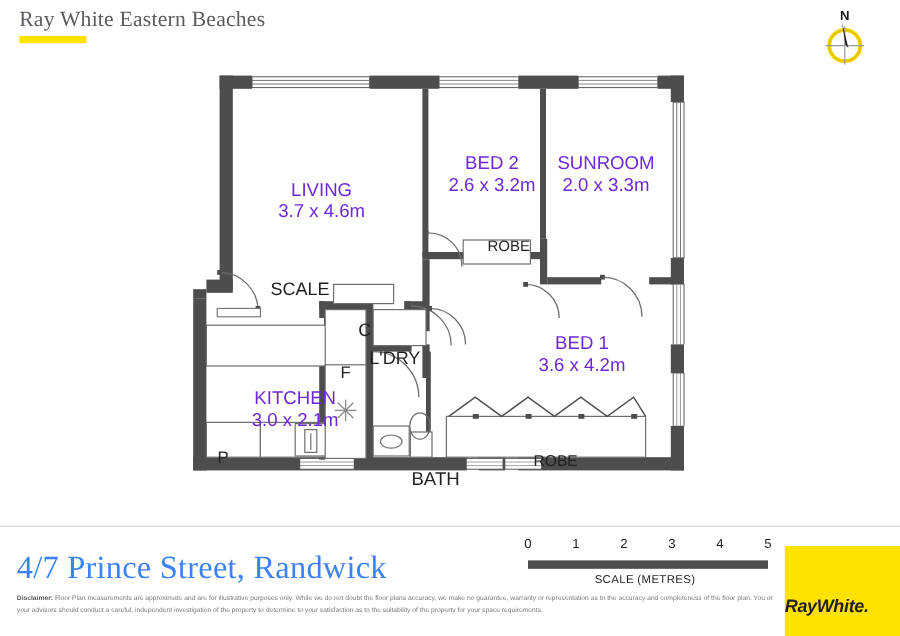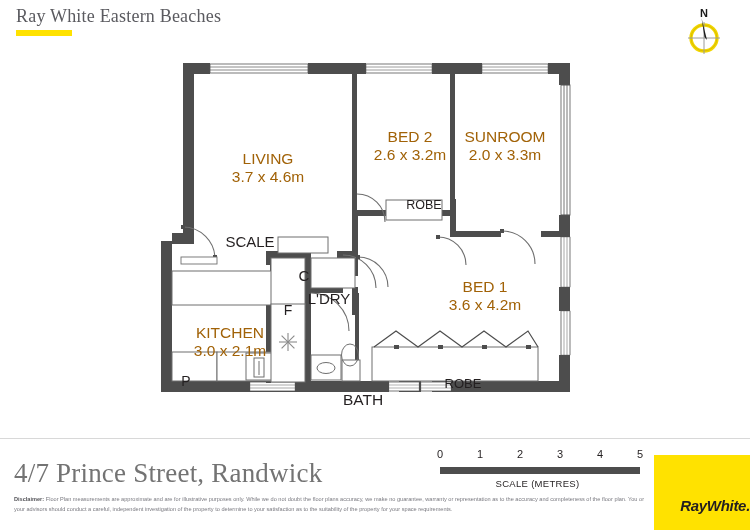--- a/index.html
+++ b/index.html
@@ -50,21 +50,21 @@
     position: absolute;
     left: 150px;
     top: 55px;
     width: 430px;
     height: 365px;
   }
 
   
   .room-label {
     position: absolute;
-    color: #a16207;
+    color: #6d28d9;
     text-align: center;
     font-family: "Liberation Sans", sans-serif;
     line-height: 1.18;
     white-space: nowrap;
     pointer-events: none;
   }
   .room-label .rl-name { font-size: 15.5px; display: block; }
   .room-label .rl-dim  { font-size: 15.5px; display: block; }
 
   .tag-label {
@@ -76,21 +76,21 @@
     white-space: nowrap;
   }
 
   
   #property-address {
     position: absolute;
     left: 14px;
     top: 458px;
     font-family: "Liberation Serif", serif;
     font-size: 27px;
-    color: #737373;
+    color: #3b82f6;
     letter-spacing: 0.2px;
     white-space: nowrap;
   }
   #footer-rule {
     position: absolute;
     left: 0px;
     top: 438px;
     width: 750px;
     height: 1px;
     background: #d8d8d8;
@@ -152,21 +152,21 @@
     top: 455px;
     width: 96px;
     height: 75px;
     background: #ffe200;
   }
   #raywhite-logo-text {
     position: absolute;
     left: 0;
     right: 0;
     bottom: 16px;
-    text-align: right;
+    text-align: left;
     font-family: "Liberation Sans", sans-serif;
     font-weight: bold;
     font-style: italic;
     font-size: 15px;
     color: #231f20;
     letter-spacing: -0.3px;
   }
 </style>
 </head>
 <body>
@@ -381,21 +381,21 @@
 <div class="room-label" style="left:430px; top:128px; width:150px;">
   <span class="rl-name">SUNROOM</span>
   <span class="rl-dim">2.0 x 3.3m</span>
 </div>
 
 <div class="room-label" style="left:410px; top:278px; width:150px;">
   <span class="rl-name">BED 1</span>
   <span class="rl-dim">3.6 x 4.2m</span>
 </div>
 
-<div class="room-label" style="left:155px; top:324px; width:150px;">
+<div class="room-label" style="left:171px; top:324px; width:150px;">
   <span class="rl-name">KITCHEN</span>
   <span class="rl-dim">3.0 x 2.1m</span>
 </div>
 
 <div class="tag-label" style="left:215px; top:233px; width:70px; font-size:15px;">SCALE</div>
 
 <div class="tag-label" style="left:394px; top:198px; width:60px; font-size:12.5px;">ROBE</div>
 
 <div class="tag-label" style="left:428px; top:376px; width:70px; font-size:13px;">ROBE</div>
 

